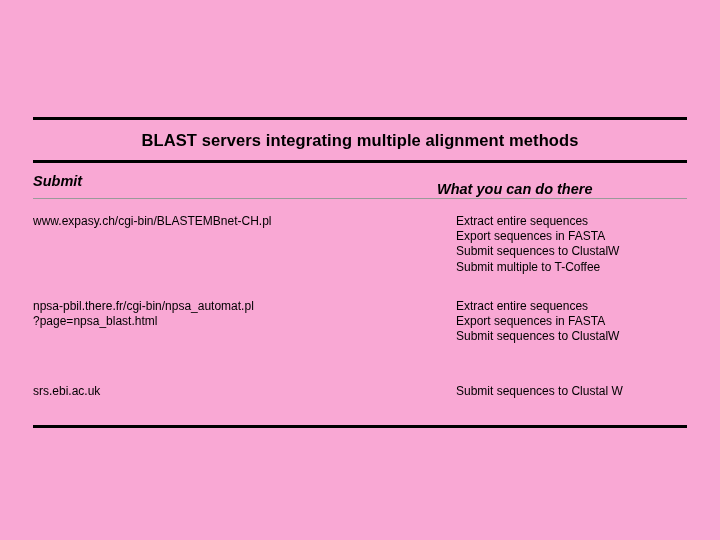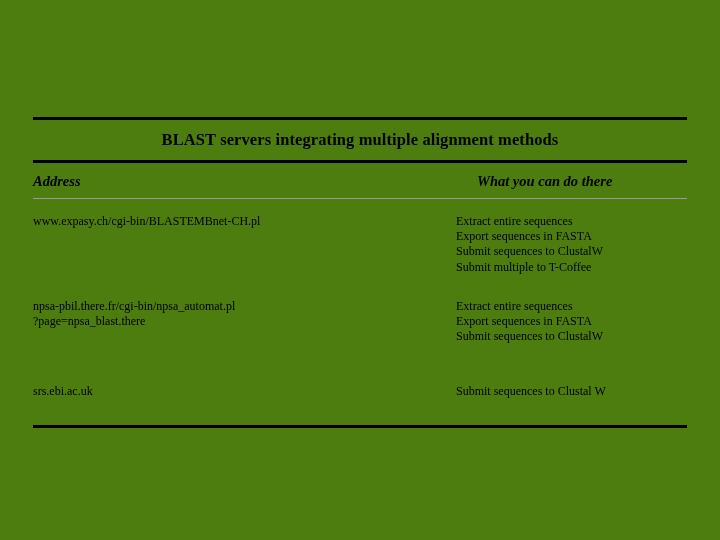--- a/index.html
+++ b/index.html
@@ -4,23 +4,23 @@
 <style>
   html, body {
     margin: 0;
     padding: 0;
     background: #ffffff;
   }
   #page {
     position: relative;
     width: 720px;
     height: 540px;
-    background: #4d7c0f;
+    background: #f9a8d4;
     overflow: hidden;
-    font-family: Liberation Serif, serif;
+    font-family: Liberation Sans, sans-serif;
     color: #000000;
   }
 
   
   .table-block {
     position: absolute;
     left: 33px;
     top: 117px;
     width: 654px;
   }
@@ -58,21 +58,21 @@
   }
   .col-head {
     position: absolute;
     top: 10px;
     font-size: 14.5px;
     font-weight: bold;
     font-style: italic;
     white-space: nowrap;
   }
   .col-head.left  { left: 0px; }
-  .col-head.right { left: 444px; }
+  .col-head.right { left: 404px; margin-top: 8px; }
 
   
   .body-band {
     position: relative;
     height: 226px;
   }
   .row {
     position: absolute;
     left: 0;
     width: 100%;
@@ -102,21 +102,21 @@
 
     <div class="rule-heavy"></div>
 
     <div class="title-band">
       <div class="table-title">BLAST servers integrating multiple alignment methods</div>
     </div>
 
     <div class="rule-heavy"></div>
 
     <div class="header-band">
-      <div class="col-head left">Address</div>
+      <div class="col-head left">Submit</div>
       <div class="col-head right">What you can do there</div>
     </div>
 
     <div class="rule-thin"></div>
 
     <div class="body-band">
 
       <div class="row row-1">
         <div class="cell address">
           <span class="line">www.expasy.ch/cgi-bin/BLASTEMBnet-CH.pl</span>
@@ -125,21 +125,21 @@
           <span class="line">Extract entire sequences</span>
           <span class="line">Export sequences in FASTA</span>
           <span class="line">Submit sequences to ClustalW</span>
           <span class="line">Submit multiple to T-Coffee</span>
         </div>
       </div>
 
       <div class="row row-2">
         <div class="cell address">
           <span class="line">npsa-pbil.there.fr/cgi-bin/npsa_automat.pl</span>
-          <span class="line">?page=npsa_blast.there</span>
+          <span class="line">?page=npsa_blast.html</span>
         </div>
         <div class="cell actions">
           <span class="line">Extract entire sequences</span>
           <span class="line">Export sequences in FASTA</span>
           <span class="line">Submit sequences to ClustalW</span>
         </div>
       </div>
 
       <div class="row row-3">
         <div class="cell address">

